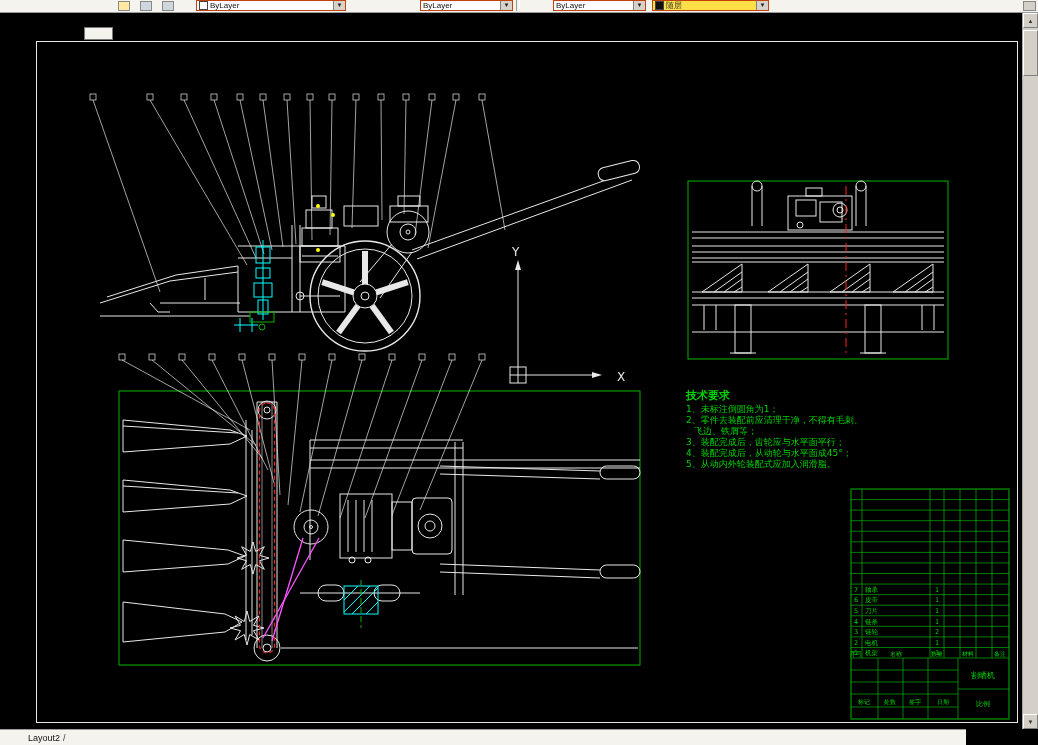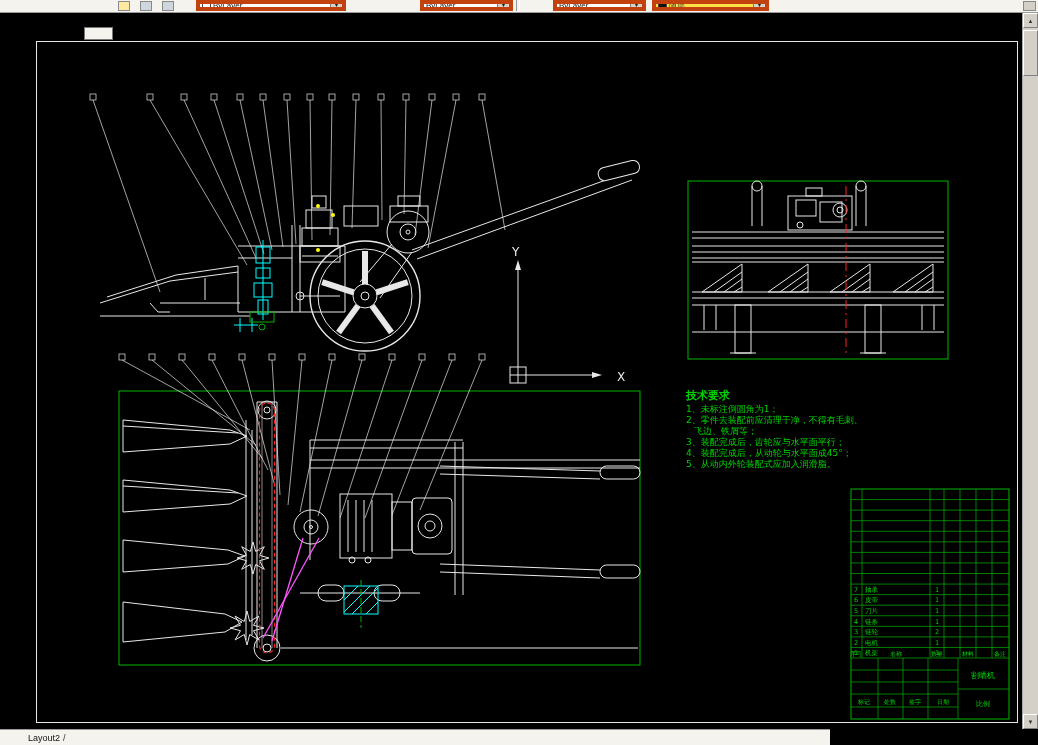--- a/index.html
+++ b/index.html
@@ -4,36 +4,36 @@
 <style>
   html,body{margin:0;padding:0;background:#555;}
   .app{position:relative;width:1038px;height:745px;background:#000;overflow:hidden;
        font-family:"Liberation Sans",sans-serif;}
   
   .toolbar{position:absolute;left:0;top:0;width:1038px;height:12px;background:#f4f3ee;
            border-bottom:1px solid #9a9a9a;z-index:6;}
   .tb-icon{position:absolute;top:1px;width:12px;height:10px;border:1px solid #888;
            box-sizing:border-box;background:#ffe9a0;}
   .tb-icon.gray{background:#cfd6dd;}
-  .dd{position:absolute;top:0;height:11px;background:#fff;border:4px solid #c2410c;
+  .dd{position:absolute;top:0;height:11px;background:#fff;border:1px solid #c2410c;
       box-sizing:border-box;display:flex;align-items:center;font-size:8px;line-height:9px;
       color:#111;padding-left:2px;white-space:nowrap;overflow:hidden;}
   .dd .swatch{width:7px;height:7px;border:1px solid #444;background:#fff;margin-right:2px;flex:0 0 auto;}
   .dd .swatch.black{background:#111;}
   .dd .val{flex:1 1 auto;overflow:hidden;}
   .dd .arrow{width:11px;height:9px;background:#d6d2ca;border-left:1px solid #808080;
              font-size:6px;color:#222;display:flex;align-items:center;justify-content:center;flex:0 0 auto;}
   .dd.disabled{background:#fde047;color:#333;}
   .tb-sep{position:absolute;top:0;height:11px;width:2px;border-left:1px solid #999;border-right:1px solid #fff;}
   .corner-box{position:absolute;left:1023px;top:1px;width:13px;height:10px;background:#d4d0c8;border:1px solid #888;box-sizing:border-box;z-index:7;}
   
   .mini-panel{position:absolute;left:84px;top:27px;width:29px;height:13px;background:#f4f3ee;
               border:1px solid #777;box-sizing:border-box;z-index:5;}
   
-  .status{position:absolute;left:0;top:729px;width:830px;height:16px;background:#f4f3ee;
+  .status{position:absolute;left:0;top:729px;width:966px;height:16px;background:#f4f3ee;
           border-top:1px solid #9a9a9a;z-index:6;display:flex;align-items:center;
           font-size:9px;color:#111;}
   .status .tab{margin-left:28px;}
   .status .slash{margin-left:3px;color:#333;}
   
   .scrollbar{position:absolute;right:0;top:13px;width:16px;height:716px;background:#d4d0c8;
              border-left:1px solid #aaa;box-sizing:border-box;z-index:5;}
   .sb-btn{position:absolute;left:0;width:15px;height:15px;background:#d4d0c8;
           border:1px solid;border-color:#fff #808080 #808080 #fff;box-sizing:border-box;
           font-size:6px;color:#333;display:flex;align-items:center;justify-content:center;}

